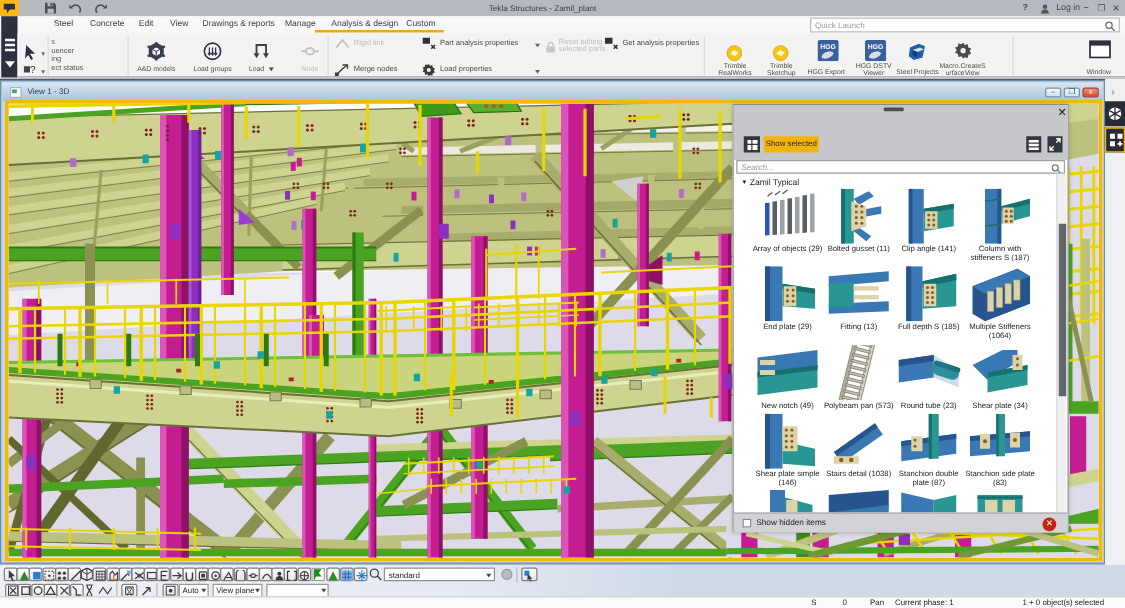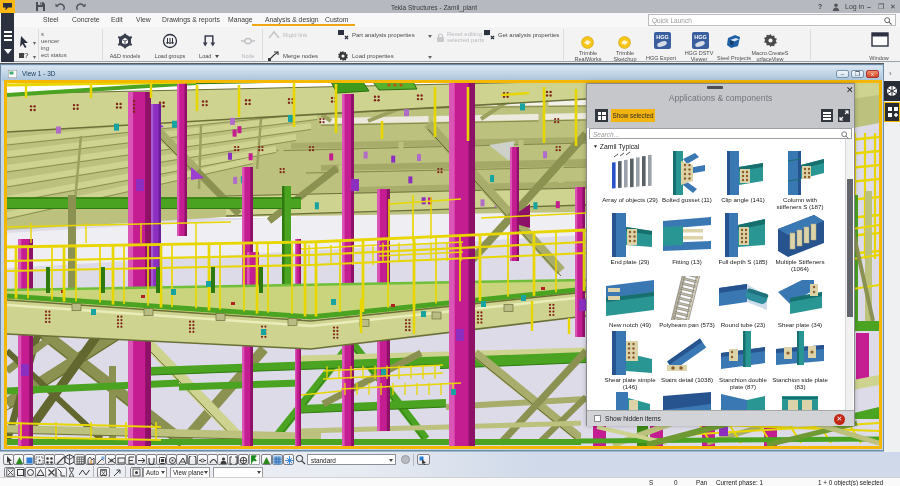--- a/index.html
+++ b/index.html
@@ -819,21 +819,20 @@
             <path d="M9 7v4M7 9h4" stroke="#fff" stroke-width="1.4"></path>
           </svg>
       </div>
     </div>
   </div>
 
   <div id="apanel">
       <div style="position:absolute;left:0;top:0;width:267px;height:44px;background:#c6c7cb;">
 <div style="position:absolute;left:120px;top:2px;width:16px;height:3px;background:#4a4f58;border-radius:1px;"></div>
 <div style="position:absolute;left:259px;top:1px;font-size:9px;color:#222;">✕</div>
-<div style="position:absolute;left:0;top:9px;width:267px;text-align:center;font-size:8.6px;color:#70757c;">Applications &amp; components</div>
 <div style="position:absolute;left:8px;top:25px;width:13px;height:13px;background:#32373f;">
           <div style="position:absolute;left:2.5px;top:2.5px;width:3.5px;height:3.5px;background:#fff;"></div>
           <div style="position:absolute;left:7px;top:2.5px;width:3.5px;height:3.5px;background:#fff;"></div>
           <div style="position:absolute;left:2.5px;top:7px;width:3.5px;height:3.5px;background:#fff;"></div>
           <div style="position:absolute;left:7px;top:7px;width:3.5px;height:3.5px;background:#fff;"></div>
         </div>
 <div style="position:absolute;left:24px;top:25px;width:44px;height:13px;background:#f2b410;font-size:6.3px;color:#2a2a2a;text-align:center;line-height:13px;">Show selected</div>
 <div style="position:absolute;left:234px;top:25px;width:12px;height:13px;background:#32373f;">
           <div style="position:absolute;left:2px;top:3px;width:8px;height:1.5px;background:#fff;"></div>
           <div style="position:absolute;left:2px;top:6px;width:8px;height:1.5px;background:#fff;"></div>

